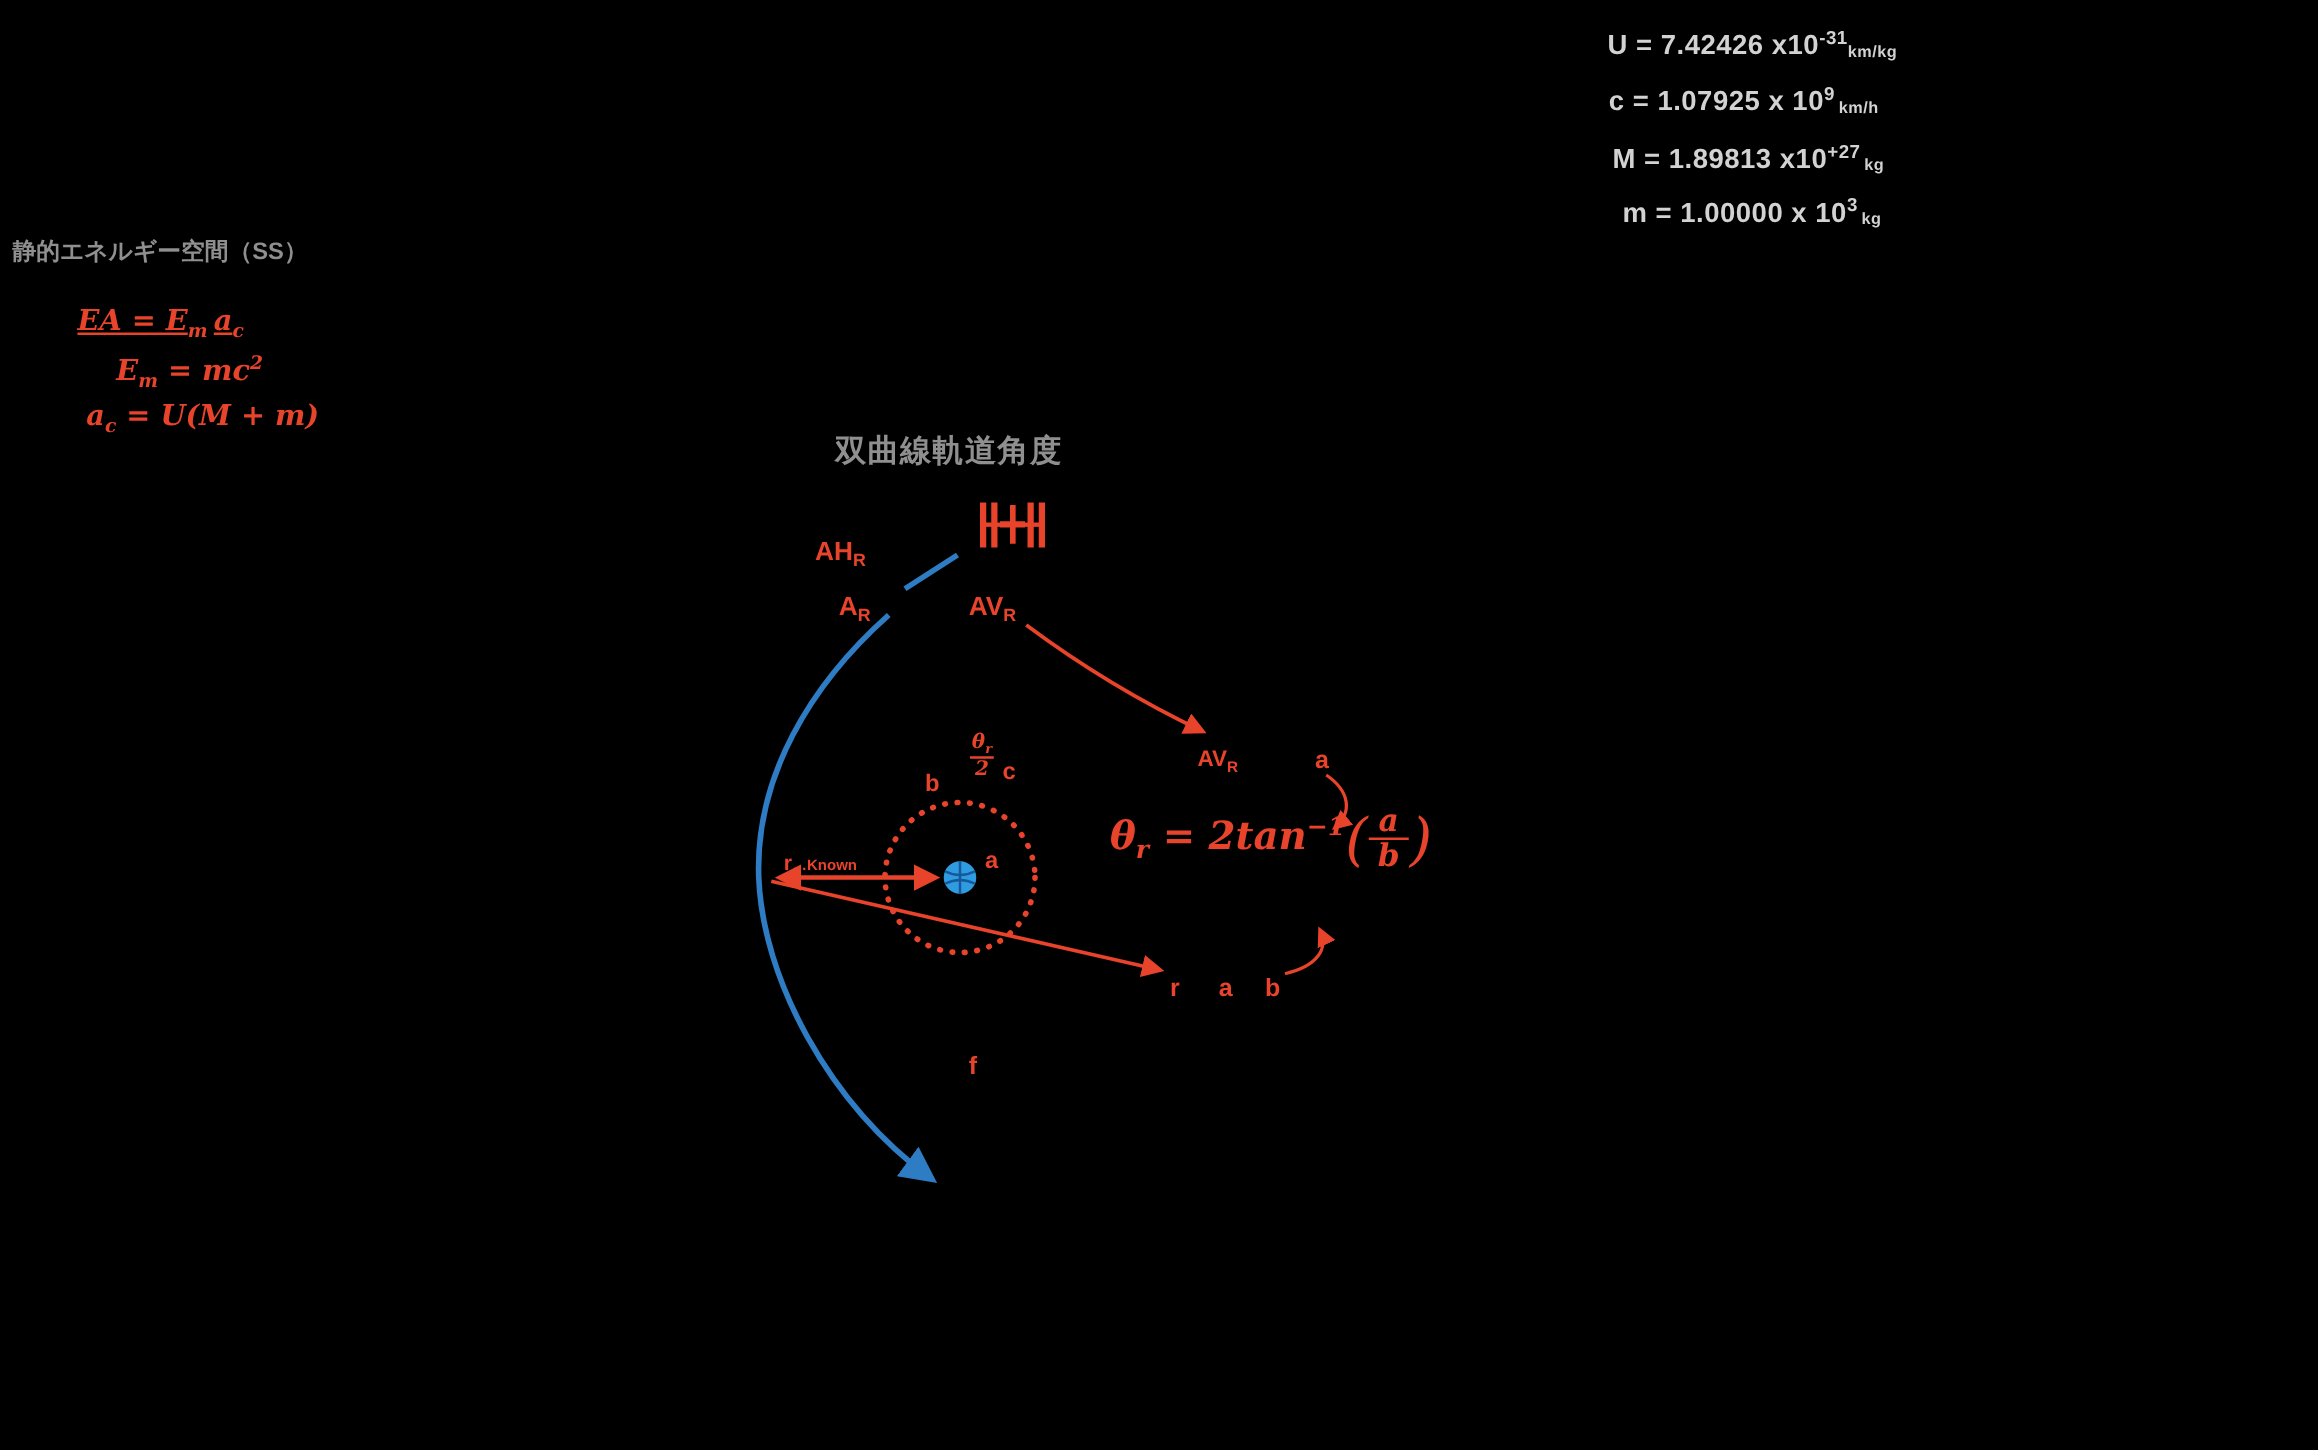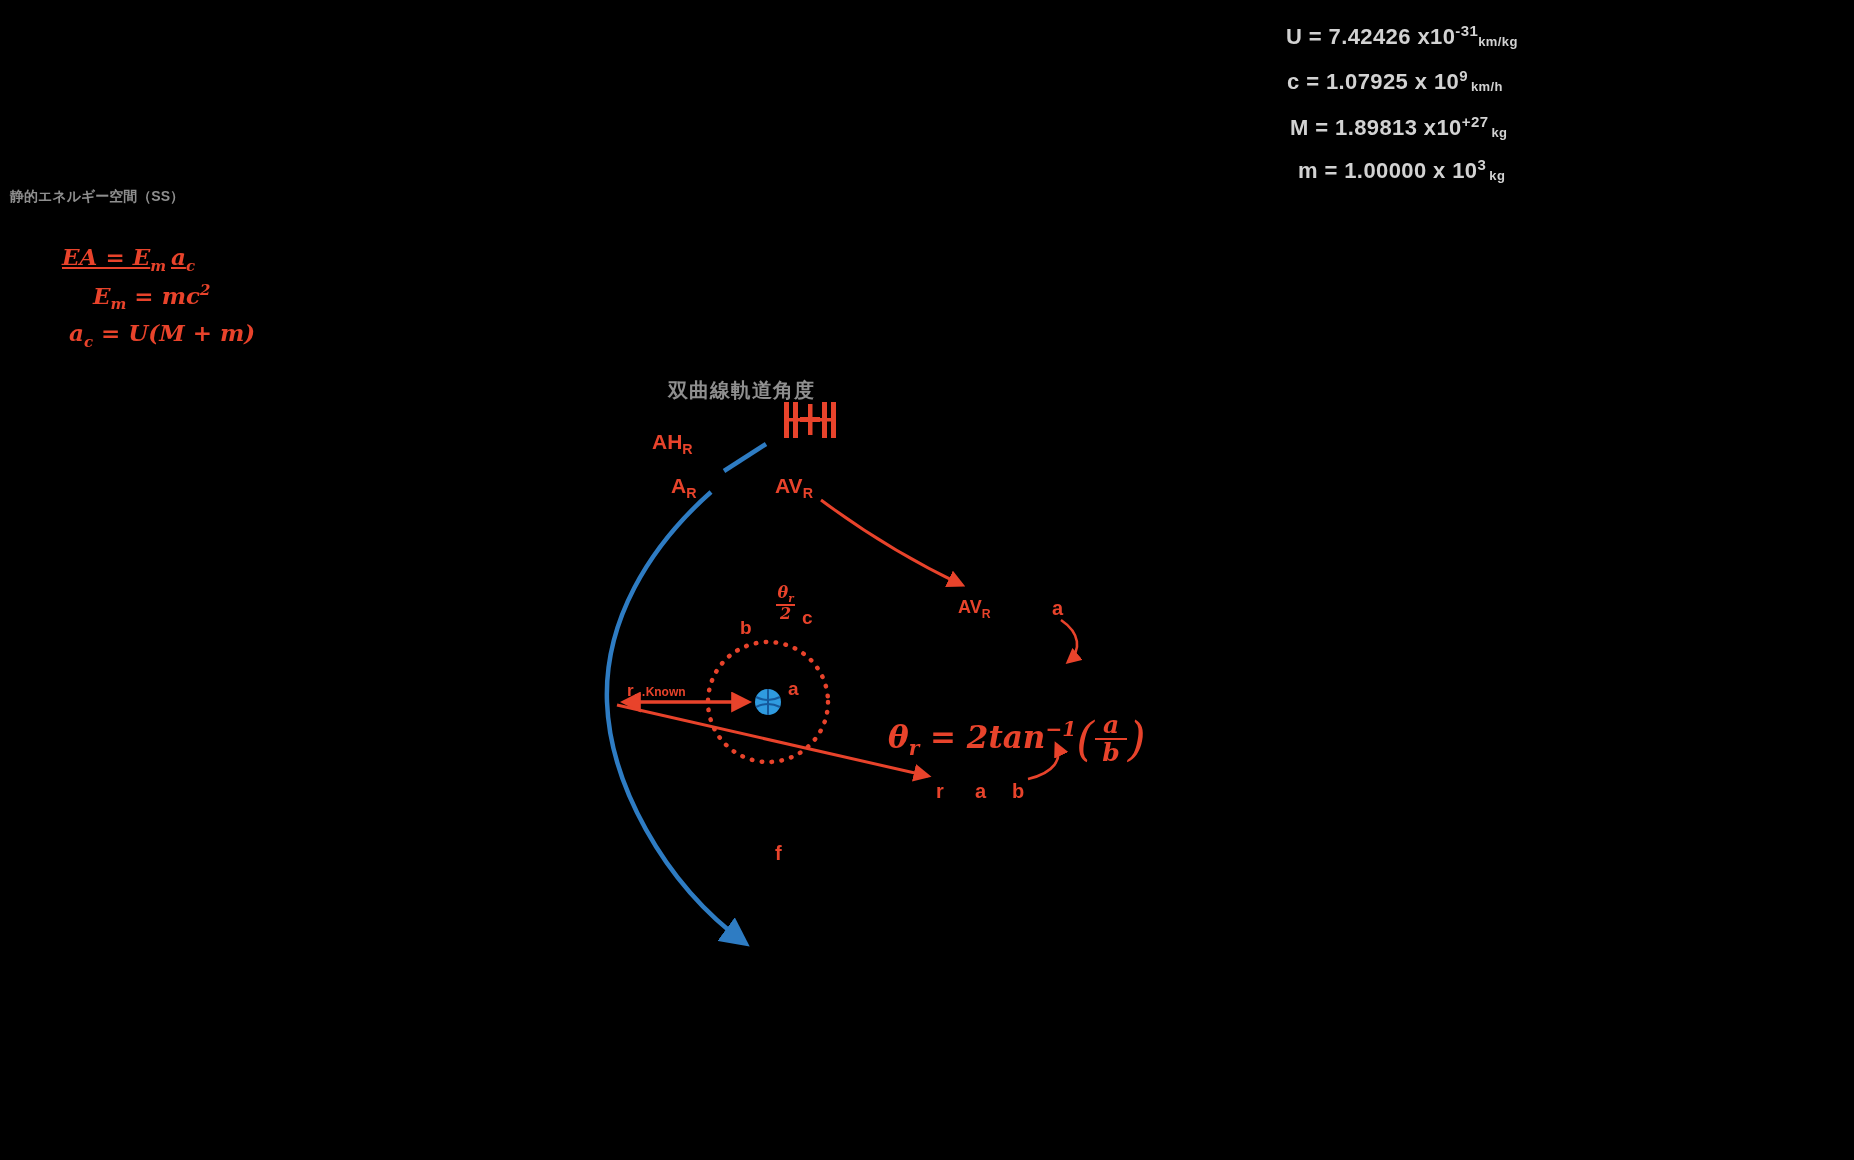--- a/index.html
+++ b/index.html
@@ -11,22 +11,22 @@
   }
   .abs { position:absolute; }
 
   
   .const-line { color:var(--light-text,#d2d2d2); font-size:22px; font-weight:bold; letter-spacing:.4px; white-space:nowrap; }
   .const-line sup { font-size:15px; font-weight:bold; }
   .const-line .unit { font-size:13px; font-weight:bold; margin-left:3px; vertical-align:-2px; }
 
   
   .heading { color:var(--gray-heading,#8f8f8f); font-weight:bold; white-space:nowrap; }
-  .heading-small { font-size:14px; }
-  .heading-big { font-size:20px; letter-spacing:1px;margin-top:33px; }
+  .heading-small { font-size:19px; }
+  .heading-big { font-size:25px; letter-spacing:1px; }
 
   
   .math { font-family:"DejaVu Serif", serif; font-style:italic; color:var(--red,#e8432b); white-space:nowrap; }
   .math sub { font-size:65%; }
   .math sup { font-size:65%; }
   .eform { font-size:23px; font-weight:bold; }
   .eform .gap { display:inline-block; width:5px; }
 
   
   .lbl { color:var(--red,#e8432b); font-weight:bold; white-space:nowrap; }
@@ -150,21 +150,21 @@
     </span>
   </div>
   <div class="abs lbl lbl-19" style="left:740px; top:617px;">b</div>
   <div class="abs lbl lbl-19" style="left:802px; top:607px;">c</div>
   <div class="abs lbl lbl-19" style="left:788px; top:678px;">a</div>
 
   <div class="abs rknown" style="left:627px; top:681px;">
     <span>r</span><span class="small">…Known</span>
   </div>
 
-  <div class="abs math formula-main" style="left:888px; top:712px;">
+  <div class="abs math formula-main" style="left:888px; top:644px;">
     <span>θ</span><sub>r</sub><span> = 2tan</span><sup>−1</sup><span class="paren">(</span><span class="frac">
       <span class="num">a</span>
       <span class="den">b</span>
     </span><span class="paren">)</span>
   </div>
 
   <div class="abs lbl lbl-20" style="left:936px; top:780px;">r</div>
   <div class="abs lbl lbl-20" style="left:975px; top:780px;">a</div>
   <div class="abs lbl lbl-20" style="left:1012px; top:780px;">b</div>
 

